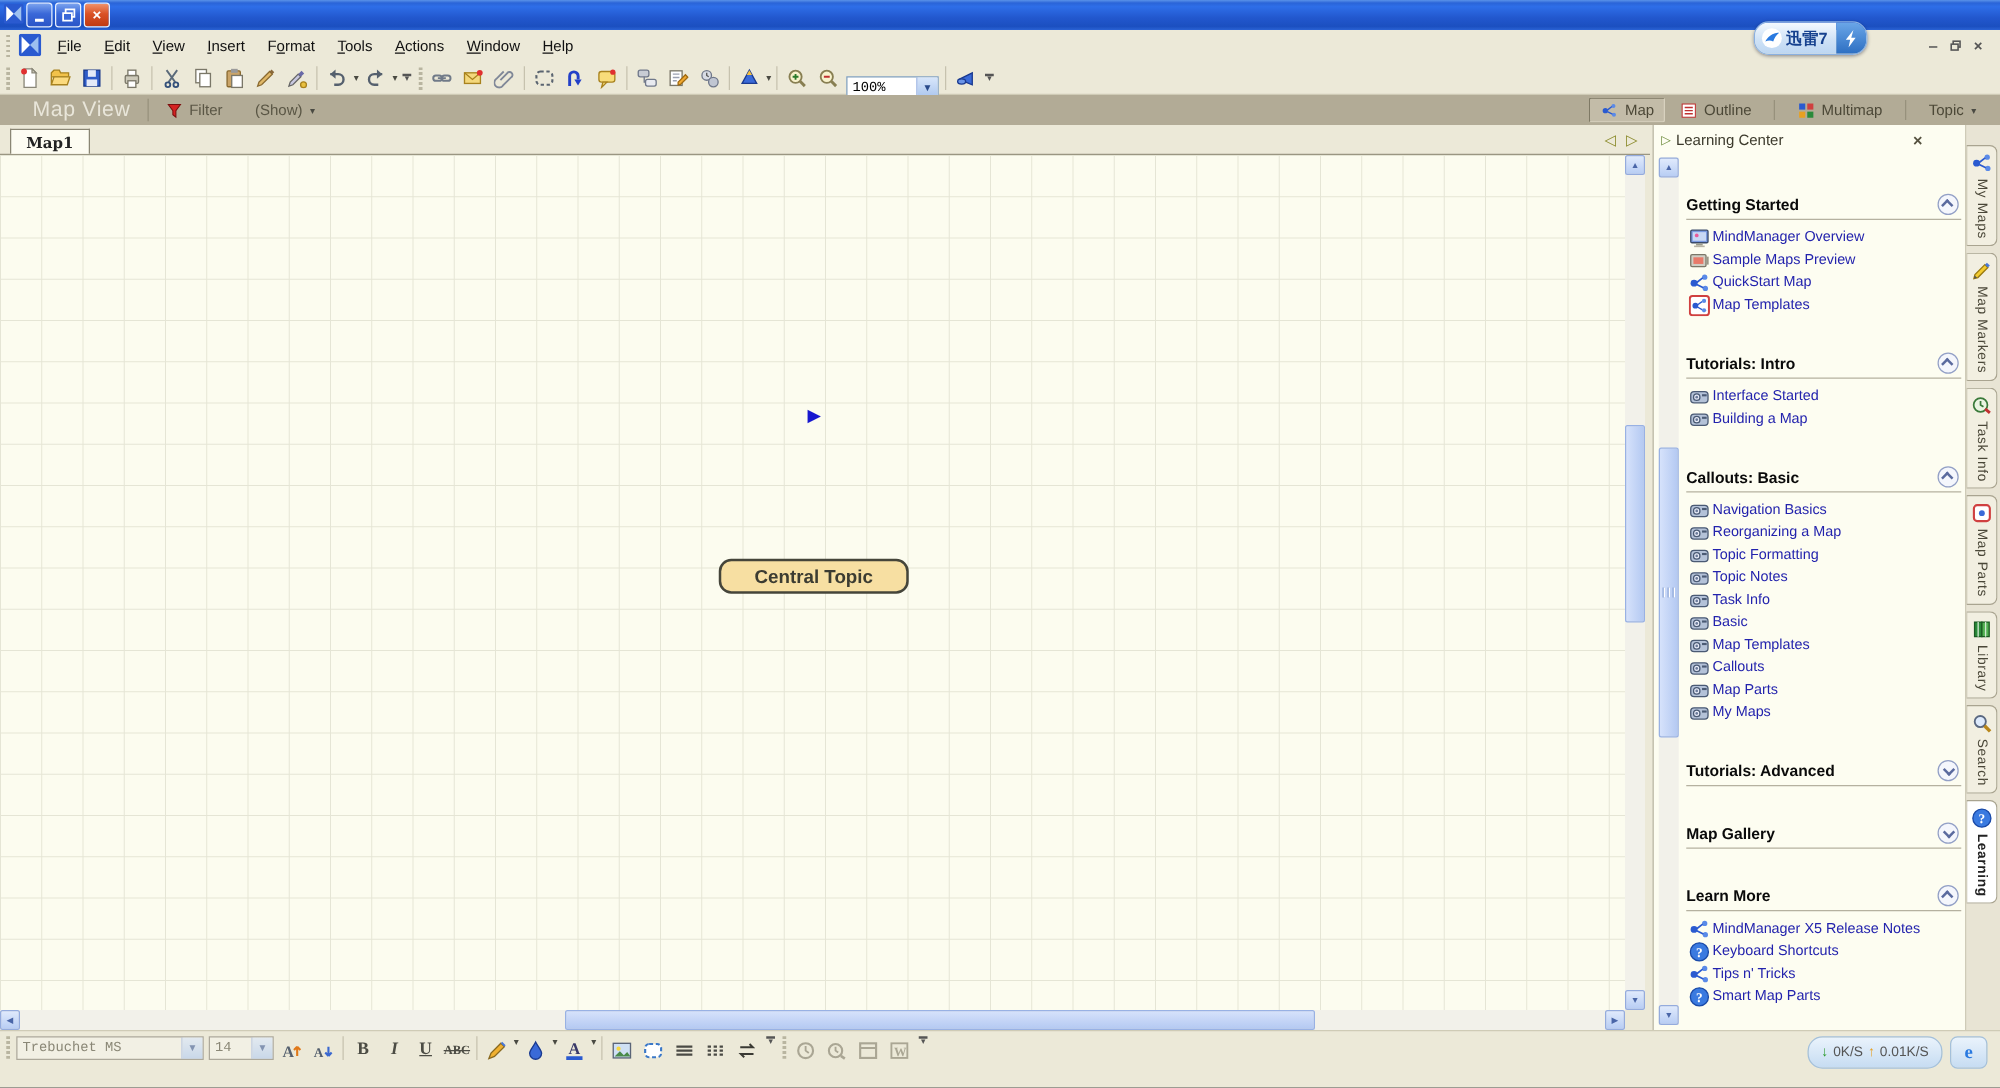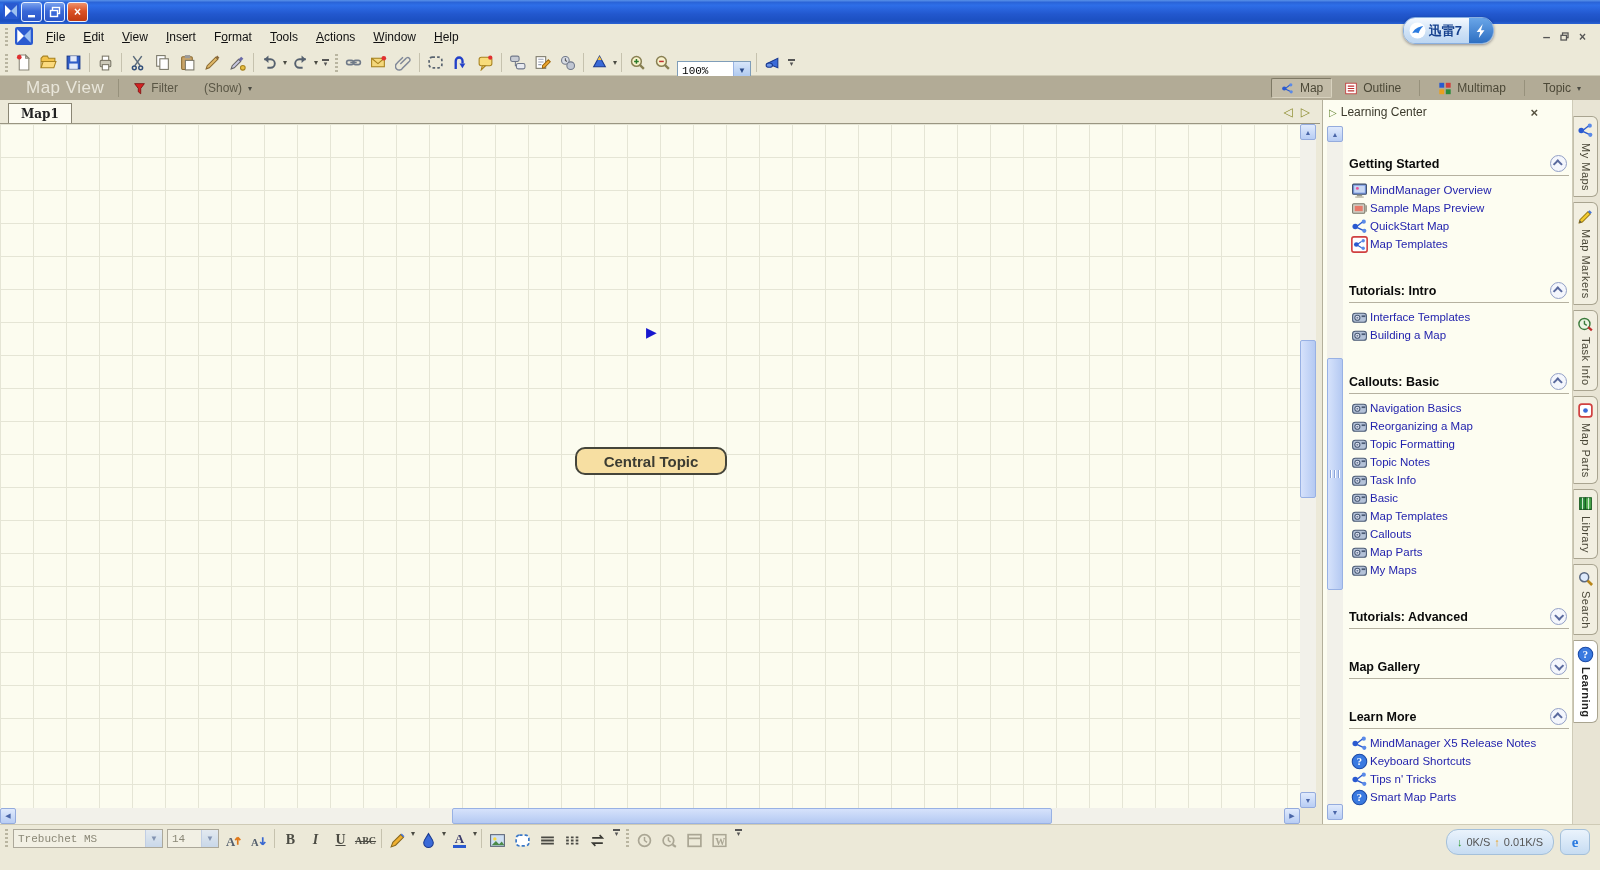--- a/index.html
+++ b/index.html
@@ -536,21 +536,21 @@
           <div class="lc-rule"></div>
           <div class="lc-link">
             <span style="display: inline-flex;">
               <svg width="17" height="17" viewBox="0 0 16 16">
                 <rect x="1.5" y="4" width="13" height="8.5" rx="2.5" fill="#b4c2d8" stroke="#4a5a74"></rect>
                 <circle cx="6" cy="8.2" r="2.4" fill="#e8ecf8" stroke="#4a5a74"></circle>
                 <circle cx="6" cy="8.2" r="1" fill="#6a7a9a"></circle>
                 <rect x="10" y="6" width="3.5" height="1.6" fill="#4a5a74"></rect>
               </svg>
             </span>
-            <span>Interface Templates</span>
+            <span>Interface Started</span>
           </div>
           <div class="lc-link">
             <span style="display: inline-flex;">
               <svg width="17" height="17" viewBox="0 0 16 16">
                 <rect x="1.5" y="4" width="13" height="8.5" rx="2.5" fill="#b4c2d8" stroke="#4a5a74"></rect>
                 <circle cx="6" cy="8.2" r="2.4" fill="#e8ecf8" stroke="#4a5a74"></circle>
                 <circle cx="6" cy="8.2" r="1" fill="#6a7a9a"></circle>
                 <rect x="10" y="6" width="3.5" height="1.6" fill="#4a5a74"></rect>
               </svg>
             </span>

